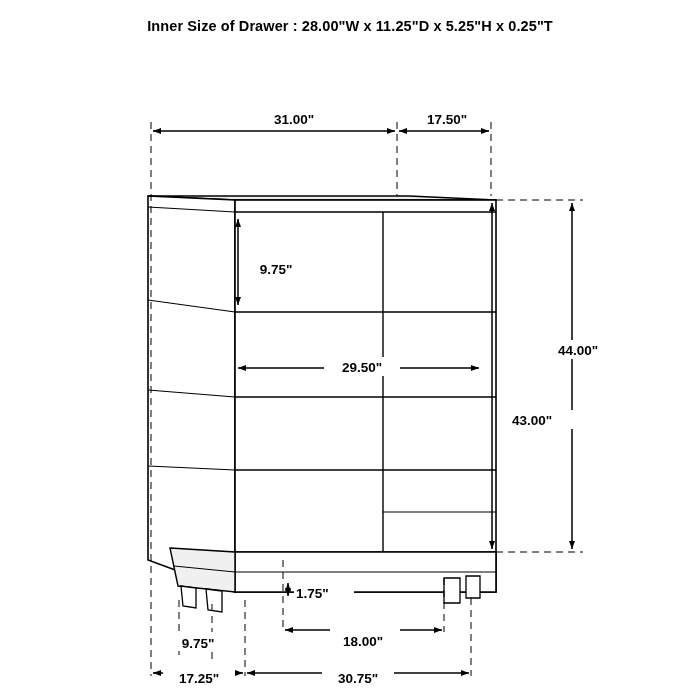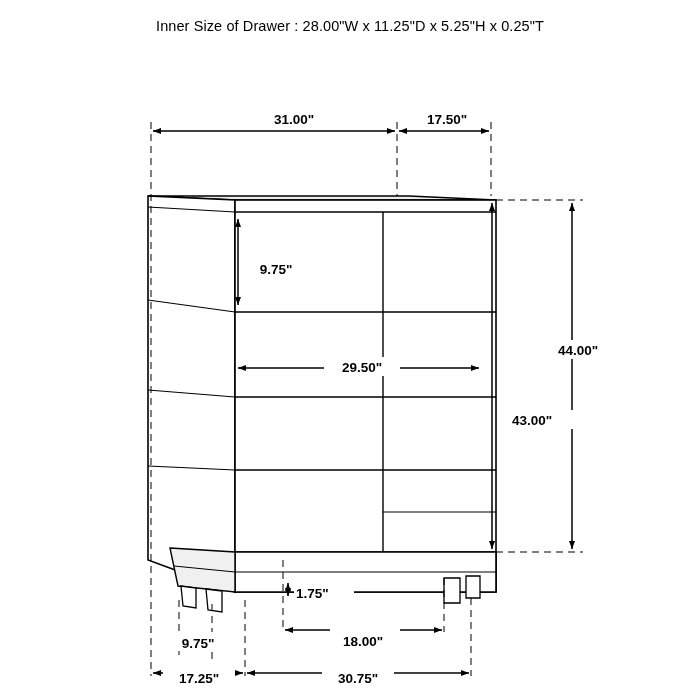--- a/index.html
+++ b/index.html
@@ -20,21 +20,21 @@
     width: 700px;
     height: 700px;
   }
   #title {
     position: absolute;
     top: 18px;
     left: 0;
     width: 700px;
     text-align: center;
     font-size: 14.5px;
-    font-weight: normal;
+    font-weight: bold;
     letter-spacing: 0.1px;
     color: #000;
   }
   svg#diagram {
     position: absolute;
     top: 0;
     left: 0;
     width: 700px;
     height: 700px;
   }

